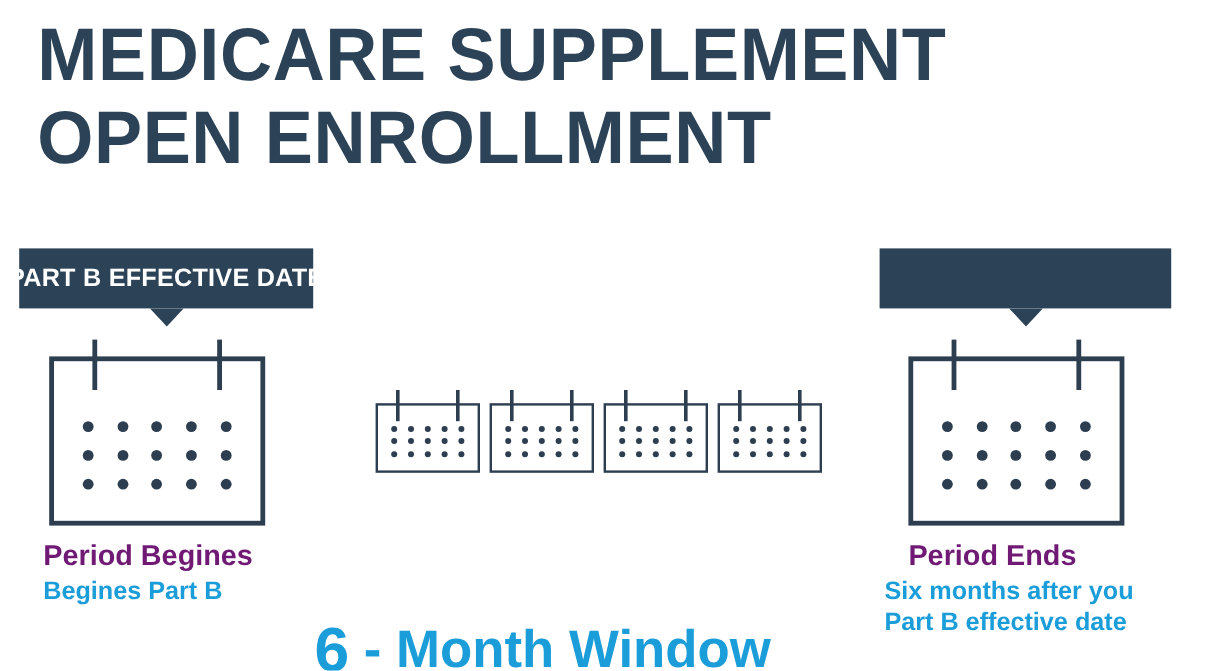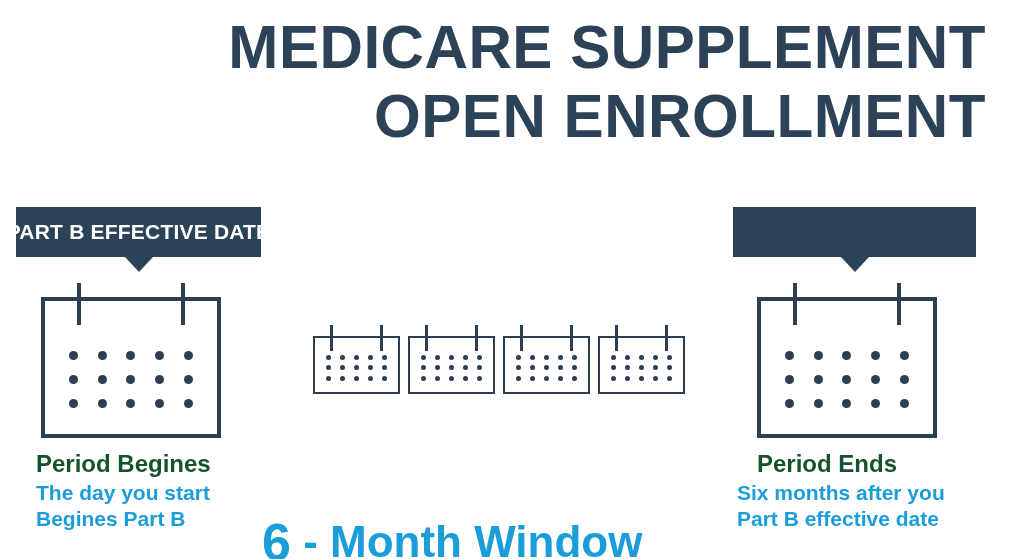--- a/index.html
+++ b/index.html
@@ -19,21 +19,22 @@
     background: #ffffff;
     overflow: hidden;
   }
 
   
   .title-block {
     position: absolute;
     left: 0;
     top: 12px;
     width: 1001px;
-    text-align: right;
+    text-align: left;
+    padding-left: 16px;
   }
   .title-line {
     display: block;
     color: #2c4257;
     font-family: "Liberation Sans", sans-serif;
     font-weight: bold;
     font-size: 62px;
     line-height: 69px;
     letter-spacing: 0.5px;
     white-space: nowrap;
@@ -130,21 +131,21 @@
 
   
   .caption {
     position: absolute;
     text-align: left;
   }
   .caption-left  { left: 36px;  top: 450px; width: 300px; }
   .caption-right { left: 737px; top: 450px; width: 300px; }
   .caption-heading {
     display: block;
-    color: #14532d;
+    color: #701a75;
     font-weight: bold;
     font-size: 24px;
     line-height: 28px;
     margin: 0 0 2px 0;
   }
   .caption-right .caption-heading { padding-left: 20px; }
   .caption-sub {
     display: block;
     color: #1b9dd9;
     font-weight: bold;
@@ -314,21 +315,20 @@
         <span class="cal-dot"></span>
         <span class="cal-dot"></span>
         <span class="cal-dot"></span>
         <span class="cal-dot"></span>
         <span class="cal-dot"></span>
       </span>
   </div>
 
   <div class="caption caption-left">
     <span class="caption-heading">Period Begines</span>
-    <span class="caption-sub">The day you start</span>
     <span class="caption-sub">Begines Part B</span>
   </div>
 
   <div class="caption caption-right">
     <span class="caption-heading">Period Ends</span>
     <span class="caption-sub">Six months after you</span>
     <span class="caption-sub">Part B effective date</span>
   </div>
 
   <div class="center-headline">

